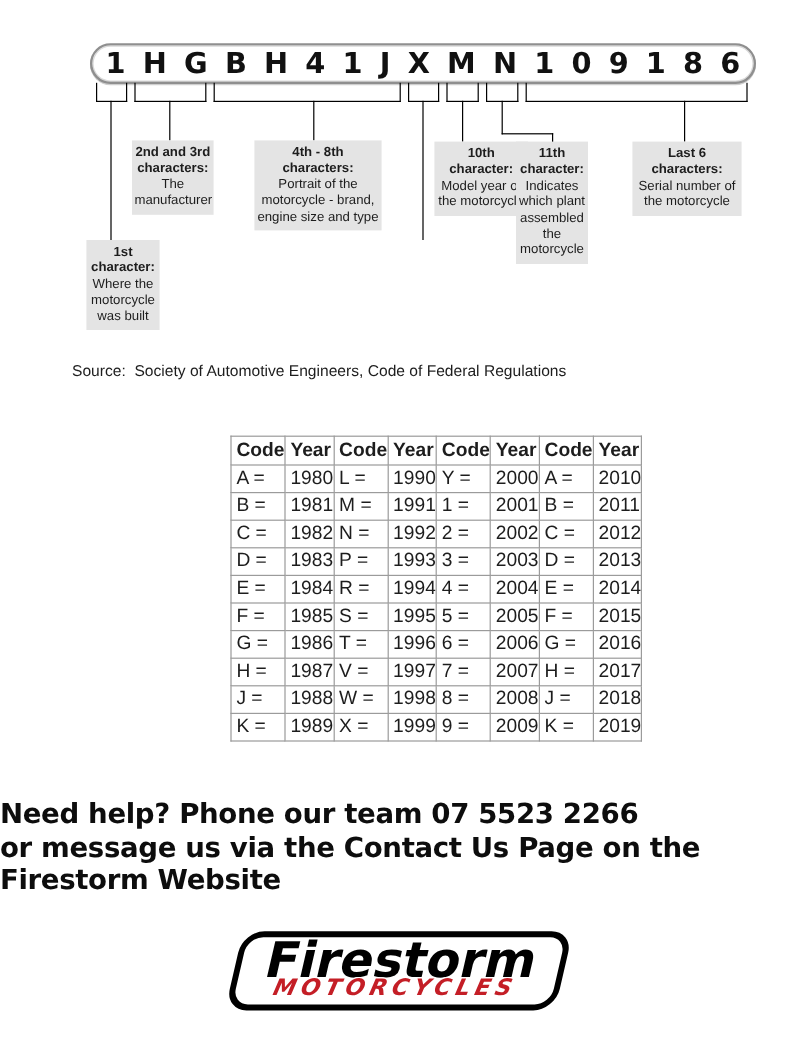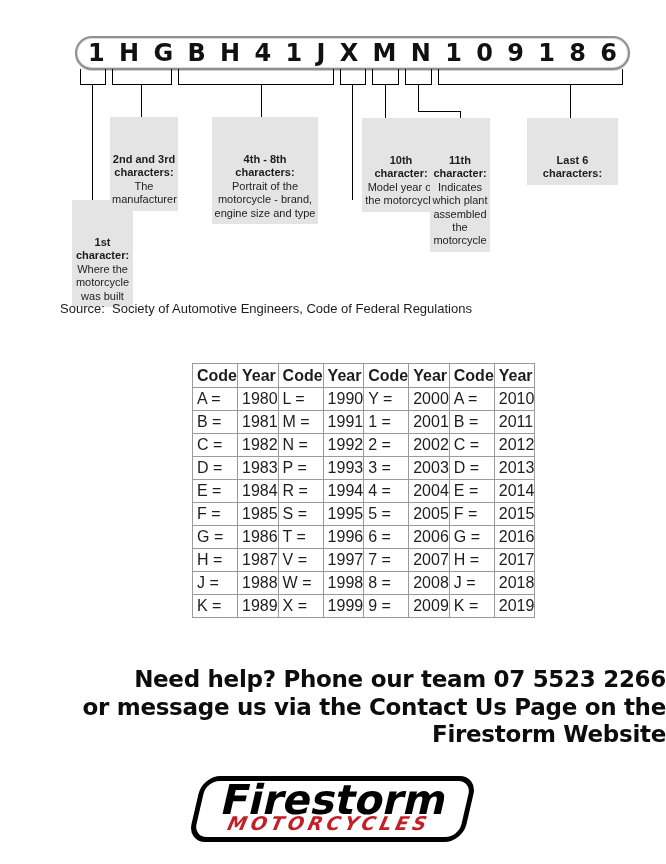--- a/index.html
+++ b/index.html
@@ -47,21 +47,21 @@
   .d6a{ left:418px; top:84px;  height:28px; }
   .d6b{ left:418px; top:111px; width:43px; }
   .d6c{ left:460px; top:111px; height:8px; }
   .d7 { left:570px; top:84px;  height:34px; }
 
   
   .gbox {
     position:absolute; background:#e4e4e4; text-align:center;
     font-size:11px; line-height:1.22; padding:4px 2px; color:#1d1d1d;
   }
-  .gbox .gbox-title { font-weight:bold;margin-top:32px; }
+  .gbox .gbox-title { font-weight:bold; }
   .b1 { left:72px;  top:200px; width:61px; }
   .b2 { left:110px; top:117px; width:68px; }
   .b3 { left:212px; top:117px; width:106px; }
   .b4 { left:308px; top:200px; width:98px; }
   .b5 { left:362px; top:118px; width:78px; }
   .b6 { left:430px; top:118px; width:60px; }
   .b7 { left:527px; top:118px; width:91px; }
 
   
   .source {
@@ -79,21 +79,21 @@
     border:1px solid #9b9b9b; text-align:left; padding:0 0 0 4px;
     overflow:hidden; white-space:nowrap;
   }
   table.year-table th { height:24px; font-weight:bold; }
   table.year-table td { height:23px; font-weight:normal; }
   col.c-code { width:37px; } col.c-year { width:34px; }
 
   
   .help {
     position:absolute; left:0; top:666px; width:666px;
-    text-align:right; font-family:"DejaVu Sans", sans-serif;
+    text-align:left; font-family:"DejaVu Sans", sans-serif;
     font-weight:bold; font-size:23px; line-height:1.2;
     color:#0d0d0d; letter-spacing:-0.3px;
   }
 
   
   .logo-wrap {
     position:absolute; left:0; top:776px; width:666px;
     display:flex; justify-content:center;
   }
   .logo-box {
@@ -171,20 +171,21 @@
   <div class="gbox b5">
     <div class="gbox-title">10th character:</div>
     <div class="gbox-body">Model year of the motorcycle</div>
   </div>
   <div class="gbox b6">
     <div class="gbox-title">11th character:</div>
     <div class="gbox-body">Indicates which plant assembled the motorcycle</div>
   </div>
   <div class="gbox b7">
     <div class="gbox-title">Last 6 characters:</div>
+    <div class="gbox-body">Serial number of the motorcycle</div>
   </div>
 
   <div class="source">Source:  Society of Automotive Engineers, Code of Federal Regulations</div>
 
   <table class="year-table" id="year-table">
     <colgroup>
       <col class="c-code">
         <col class="c-year">
         <col class="c-code">
         <col class="c-year">

